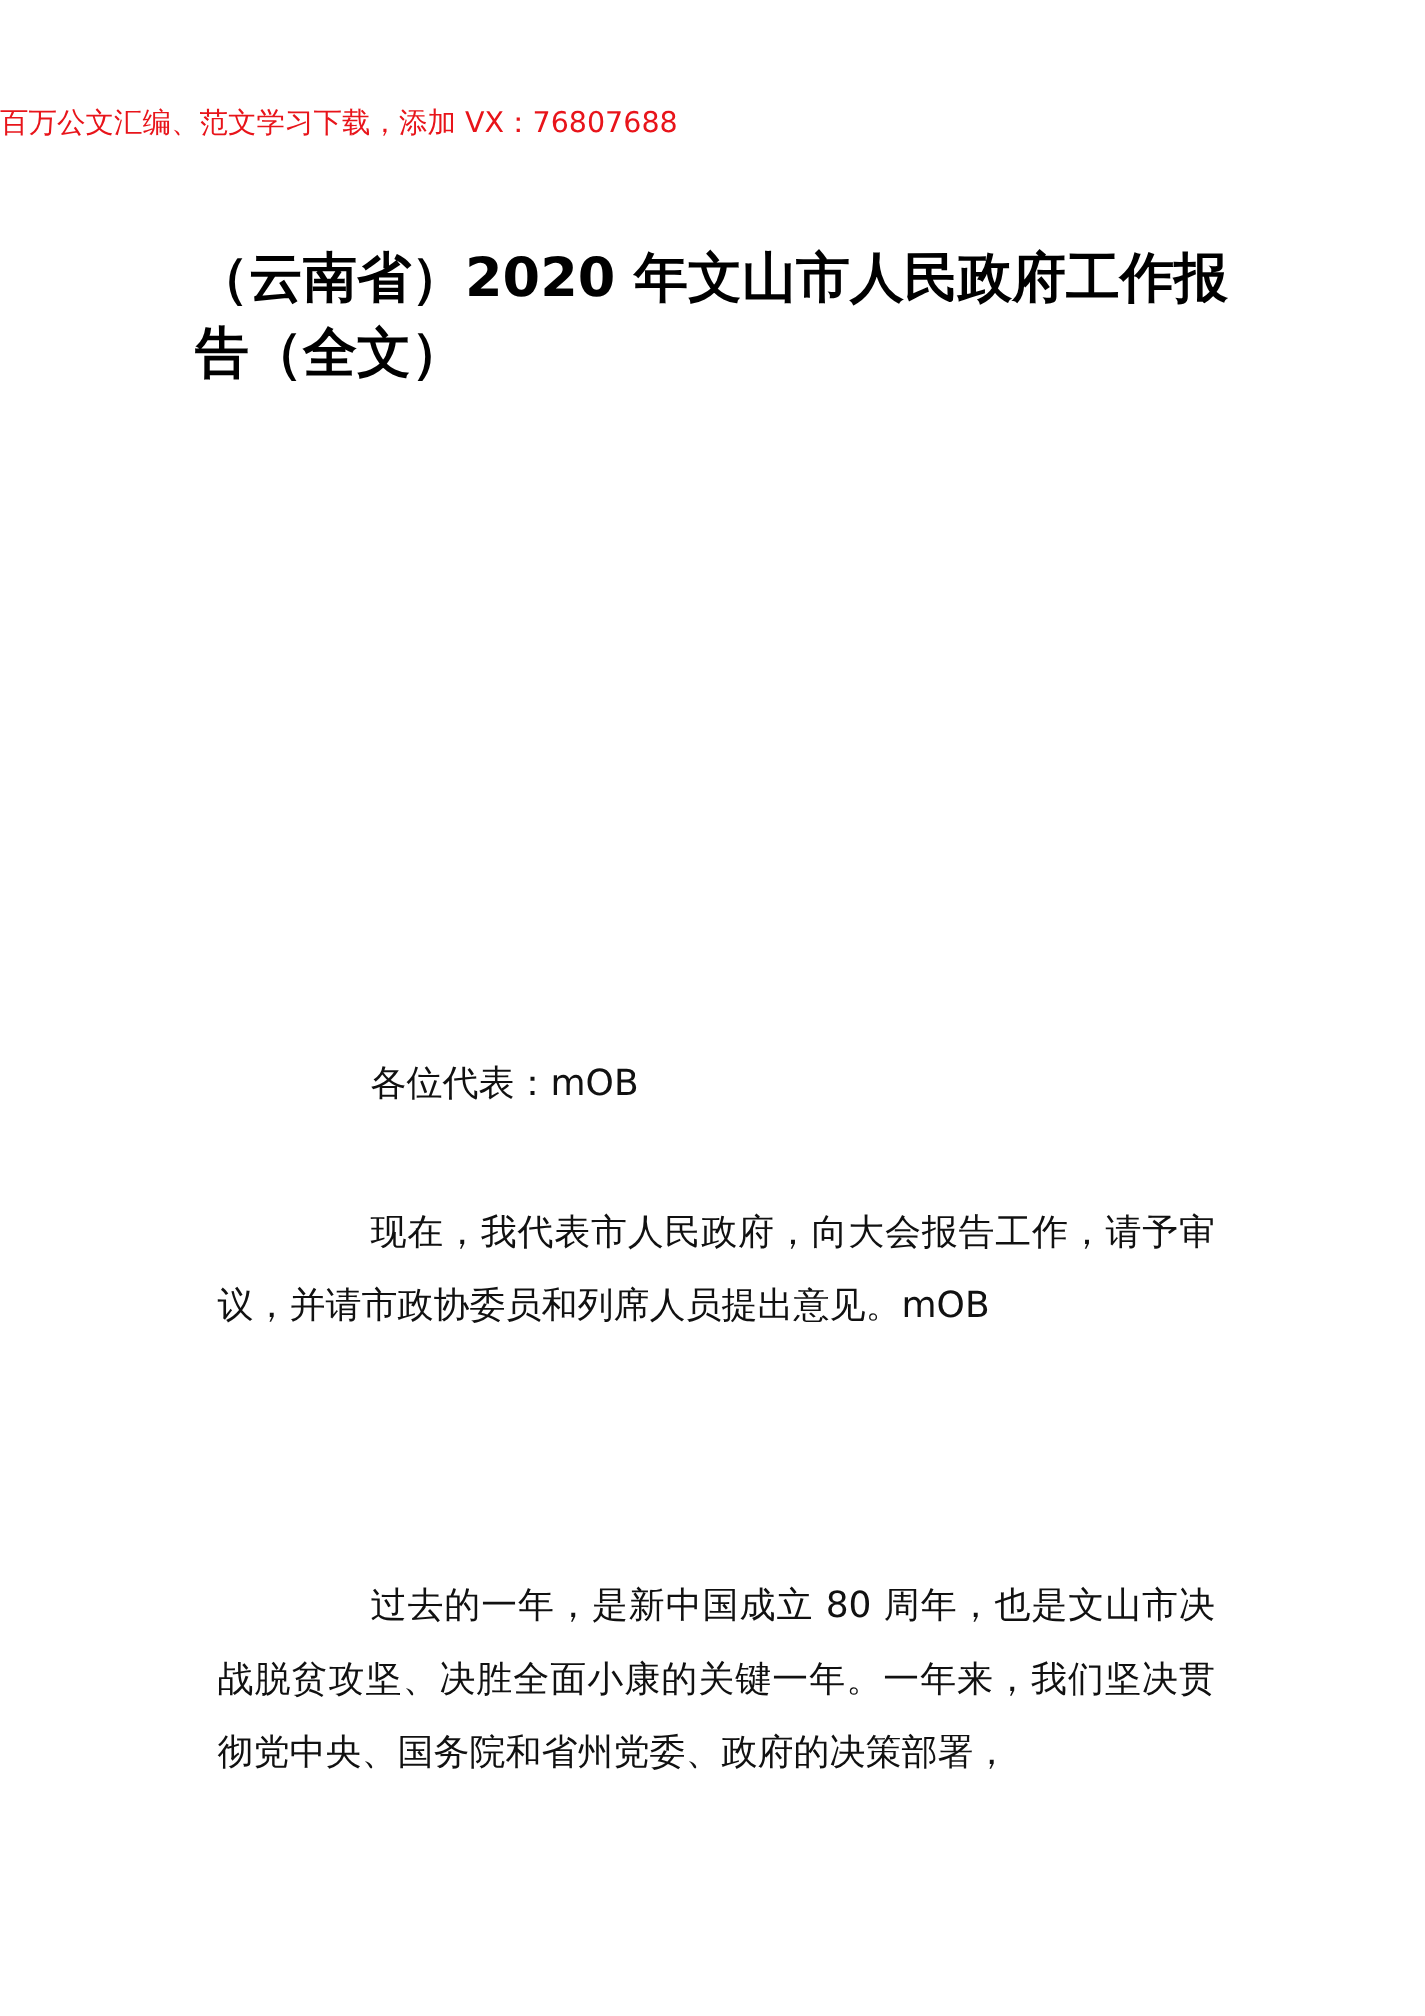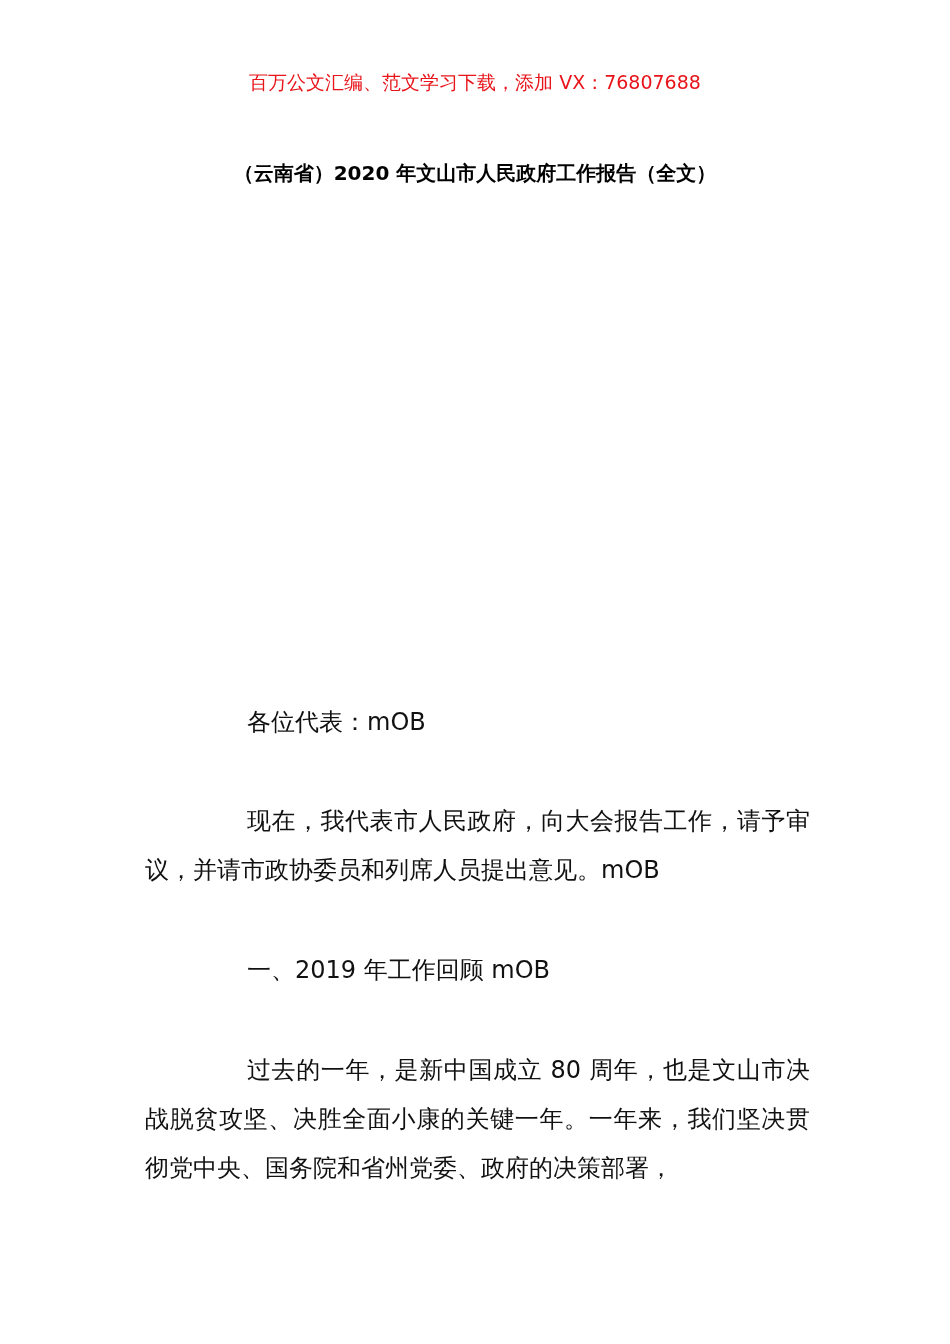--- a/index.html
+++ b/index.html
@@ -20,34 +20,33 @@
       left: 0; top: 0;
       width: 950px;
       height: 1344px;
       background: #ffffff;
     }
     .banner {
       position: absolute;
       top: 68px;
       left: 0;
       width: 950px;
-      text-align: center;
+      text-align: left;
       font-size: 19px;
       line-height: 28px;
       color: #e8141a;
     }
     .title {
       position: absolute;
-      top: 148px;
+      top: 161px;
       left: 130px;
       width: 690px;
-      text-align: center;
       font-family: "DejaVu Sans", "Liberation Sans", sans-serif;
       font-weight: bold;
-      font-size: 20px;
+      font-size: 36px;
       line-height: 50px;
       color: #000000;
       letter-spacing: 0px;
     }
     .body-text {
       position: absolute;
       left: 145px;
       width: 665px;
       font-size: 24px;
       line-height: 49px;
@@ -75,20 +74,17 @@
 
 
   <div class="body-text p3">
     <p class="para">现在，我代表市人民政府，向大会报告工作，请予审议，并请市政协委员和列席人员提出意见。mOB</p>
   </div>
 
   <div class="body-text p2">
     <p class="para">各位代表：mOB</p>
   </div>
 
-  <div class="body-text p4">
-    <p class="para">一、2019 年工作回顾 mOB</p>
-  </div>
 
   <div class="body-text p5">
     <p class="para">过去的一年，是新中国成立 80 周年，也是文山市决战脱贫攻坚、决胜全面小康的关键一年。一年来，我们坚决贯彻党中央、国务院和省州党委、政府的决策部署，</p>
   </div>
 </div>
 
 </body></html>

